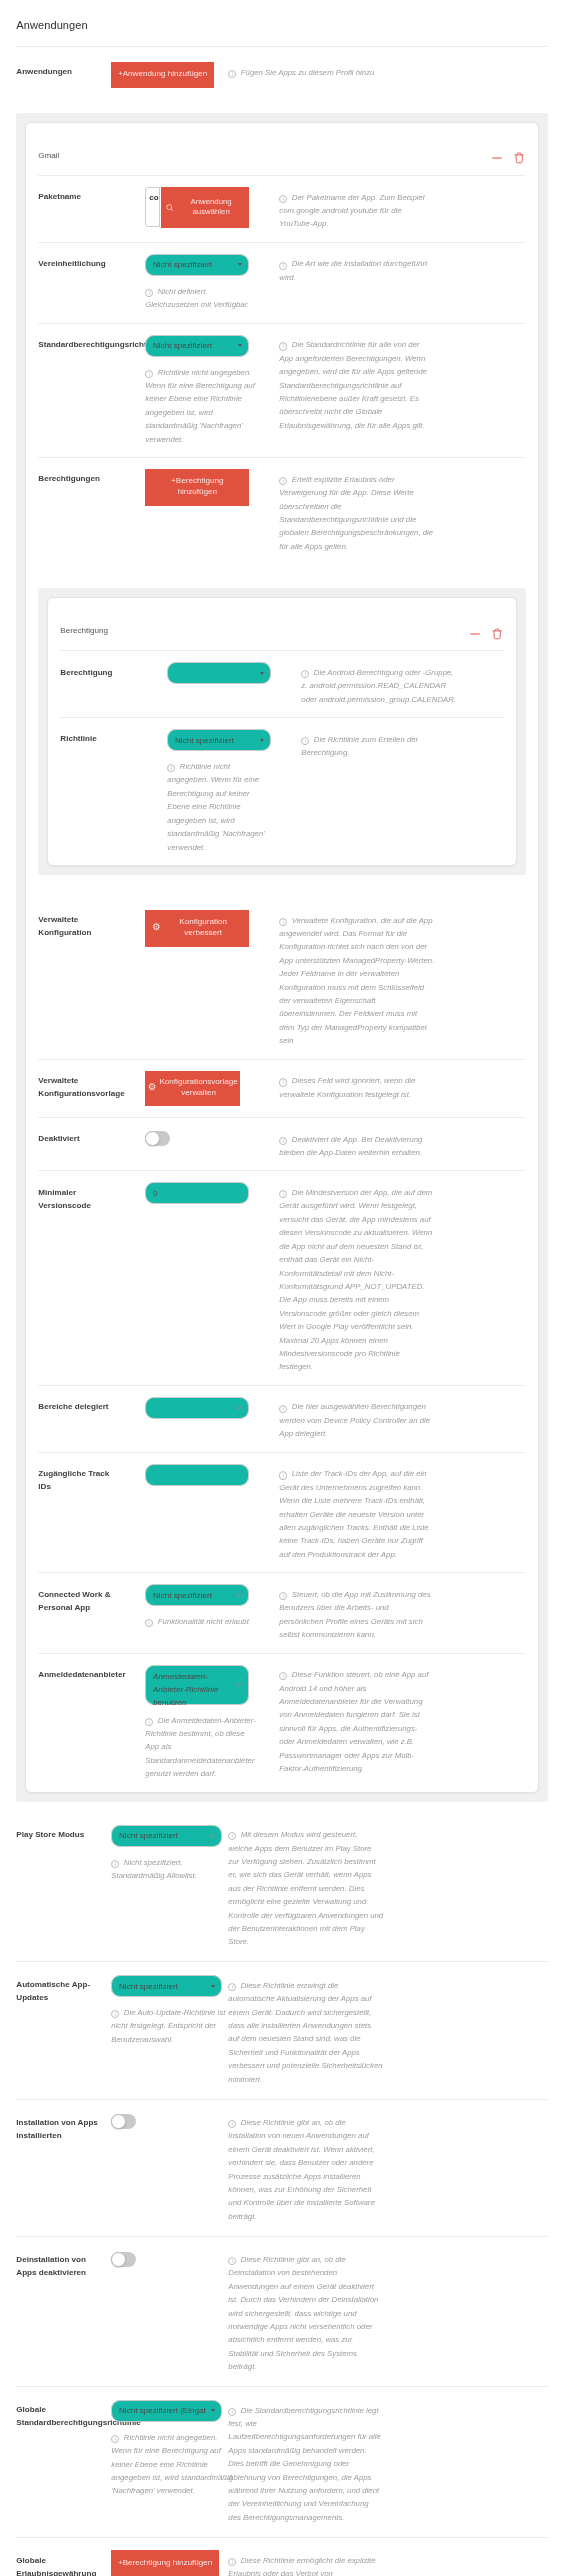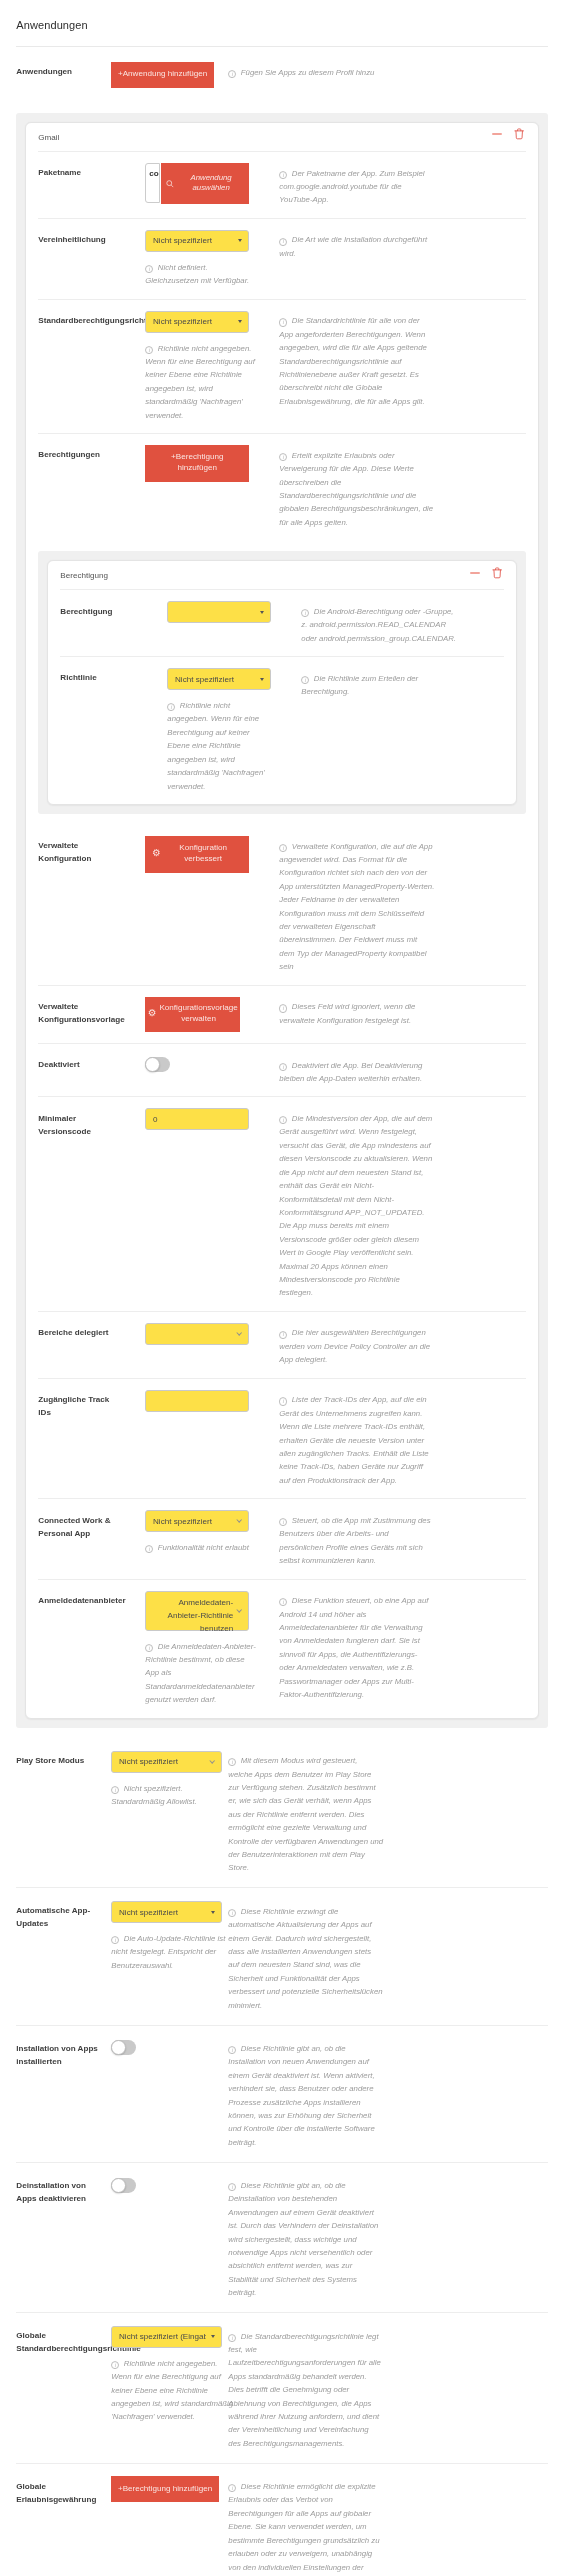--- a/index.html
+++ b/index.html
@@ -21,63 +21,63 @@
   .info { max-width: 155px; padding-top: 3.7px; }
   .note { margin-top: 9px; width: 124px; }
   .iico {
     display: inline-flex; width: 8.1px; height: 8.1px; border:0.7px solid #bdbdbd; border-radius:50%;
     color:#bdbdbd; font-size:6px; align-items:center; justify-content:center;
     margin-right:4.4px; flex:none; font-style: italic; transform: translateY(1.1px);
   }
 
   
   .select, .input {
-    position: relative; width: 100%; min-height: 22px; background:#fde047;
-    border: 0.7px solid #c9c9c9; border-radius: 3px;
+    position: relative; width: 100%; min-height: 22px; background:#14b8a6;
+    border: 0.7px solid #c9c9c9; border-radius: 9px;
     display:flex; align-items:center; padding: 0 15px 0 6.7px;
-    font-size: 8.1px; color:#4a4a4a; cursor: pointer; text-align: right;
+    font-size: 8.1px; color:#4a4a4a; cursor: pointer;
   }
   .input { padding-right: 6.7px; cursor: text; }
   .sel-text { white-space: nowrap; overflow: hidden; }
-  .select.tall { height: 40px; align-items: flex-start; padding-top: 5.2px; }
+  .select.tall { height: 40px; align-items: flex-start; padding-top: 5.2px; font-style: italic; }
   .select.tall .sel-text, .select.tall2 .sel-text { white-space: normal; line-height: 1.6; }
   .caret { position:absolute; right:6px; top:50%; margin-top:-1.5px;
     border-left:2.6px solid transparent; border-right:2.6px solid transparent; border-top:3.3px solid #555; }
   .chev { position:absolute; right:6.7px; top:50%; width:4.4px; height:4.4px;
     border-right:1px solid #8f8f8f; border-bottom:1px solid #8f8f8f; transform: translateY(-70%) rotate(45deg); }
 
   .btn {
     background:#e0513f; border:none; border-radius:0; color:rgba(255,255,255,.85);
     font-family:inherit; font-size:8.1px; line-height:1.35; padding:7.4px 6.7px;
     display:inline-flex; align-items:center; justify-content:center; gap:3px; cursor:pointer; text-align:center;
   }
-  .btn-select-app { height:41px; width:95px; font-size:7.8px; gap:4.4px; padding:0 5.2px;font-style:italic; }
+  .btn-select-app { height:41px; width:95px; font-size:7.8px; gap:4.4px; padding:0 5.2px; }
   .btn-2line { width:95px; padding:6.7px 4.4px; }
   .paket-ctrl { display:flex; align-items:stretch; }
   .mini-input {
     width:15.5px; height:40px; background:#fff; border:0.7px solid #ccc; border-radius:3px 0 0 3px;
     font-size:8.1px; font-weight:bold; color:#333; padding:5.2px 0 0 3px; overflow:hidden; margin-right:0.7px;
   }
 
   .switch { display:block; width:24.4px; height:15px; background:#c9c9c9; border-radius:7.4px; border:none; position:relative; cursor:pointer; margin-top:2.2px; }
   .knob { position:absolute; left:0; top:0; width:15px; height:15px; background:#fff;
     border:0.7px solid #bcbcbc; border-radius:50%; box-shadow:0 0.7px 1.5px rgba(0,0,0,.18); }
 
   
   .wrap { background:#f0f0f0; margin: 12.6px 16.3px 10.4px; padding: 9px; border-radius: 3px; }
   .card { background:#fff; border:0.7px solid #e4e4e4; border-radius:6px; box-shadow:0 0.7px 1.5px rgba(0,0,0,.05); overflow:hidden; }
-  .card-head { display:flex; justify-content:space-between; align-items:flex-end; padding: 4px 12px 9px; }
+  .card-head { display:flex; justify-content:space-between; align-items:flex-start; padding: 28px 12px 9px; }
   .card-title { font-size: 8.1px; color:#555; }
   .head-actions { display:flex; align-items:center; gap:9px; }
   .minus-btn, .trash-btn { background:none; border:none; padding:1.5px; cursor:pointer; display:inline-flex; align-items:center; }
   .minus-icon { display:block; width:9.6px; height:1.8px; background:#f2a49b; border-radius:1.5px; }
   .card .divider { margin: 0 12px; }
   .card .row { grid-template-columns: 77px 104px auto; padding: 11px 12px; gap: 30px; }
   .card .note { width: 111px; }
-  .wrap.nested { margin: 11px 12px; }
+  .wrap.nested { margin: 24px 12px; }
   .gear { font-size:9.6px; line-height:1; transform:translateY(-0.7px); }
 </style>
 </head>
 <body>
 
 <div class="page">
 
   <h1>Anwendungen</h1>
   <div class="top-divider"></div>
 

